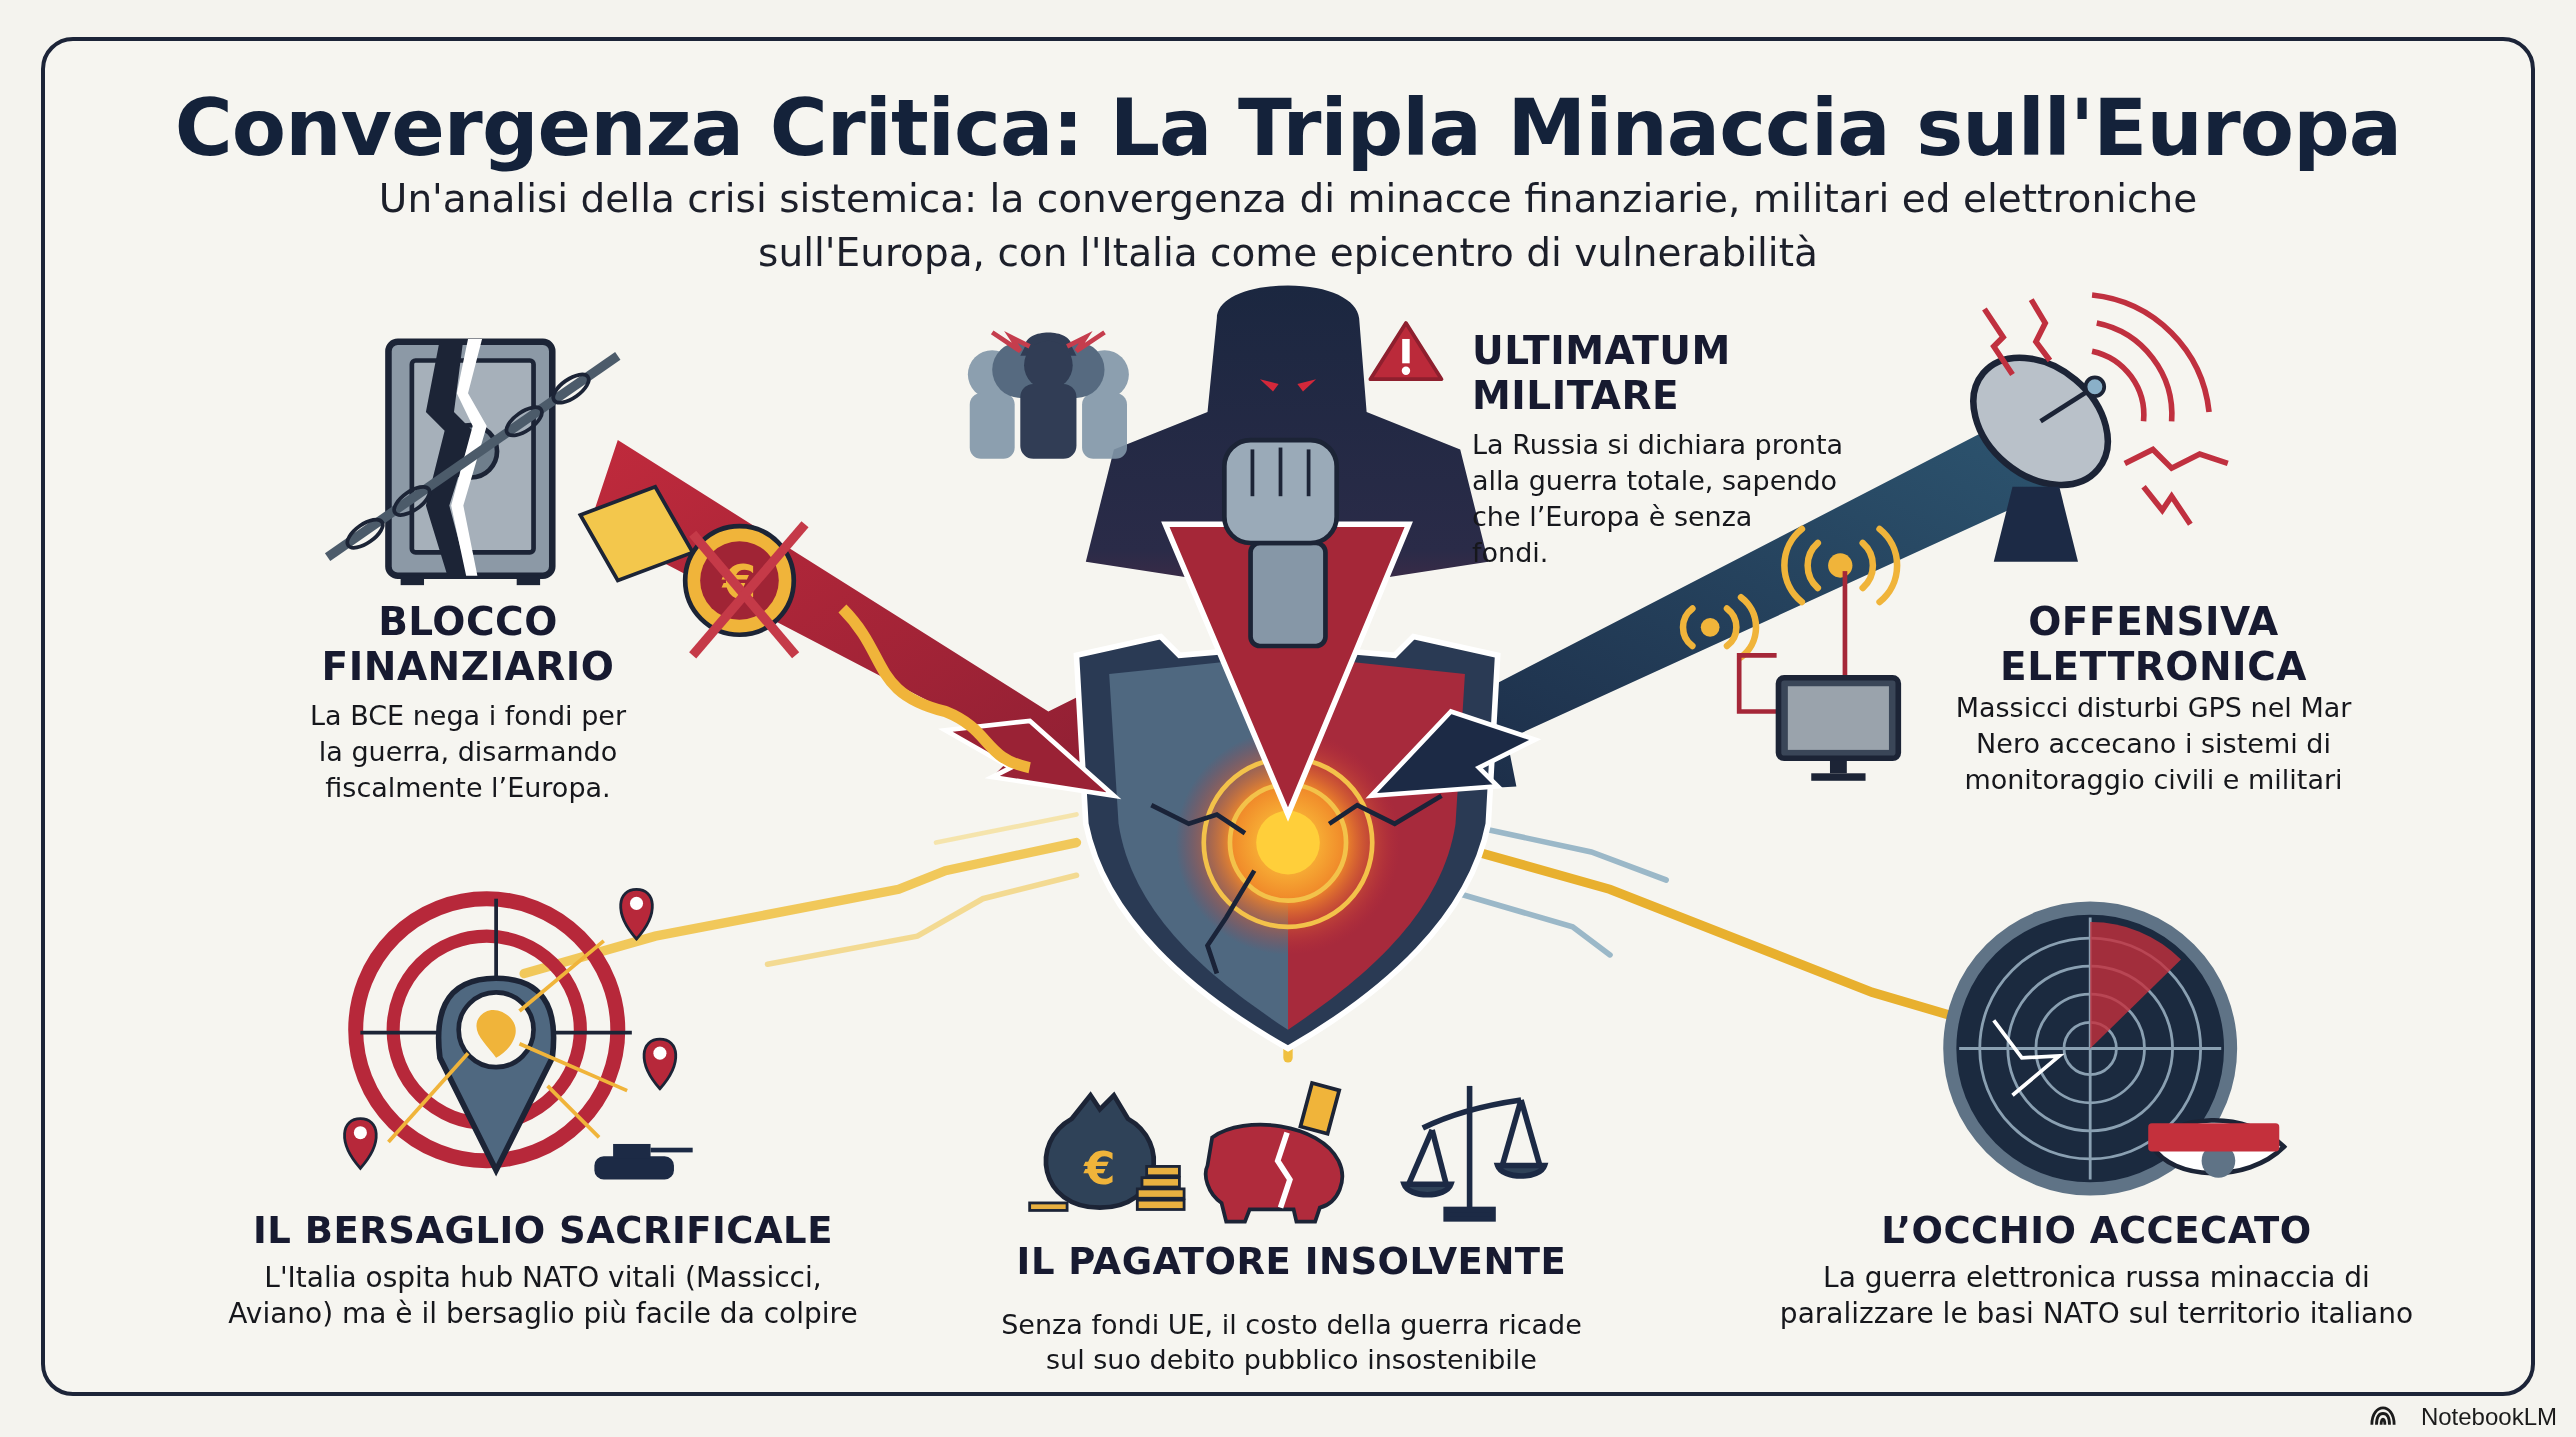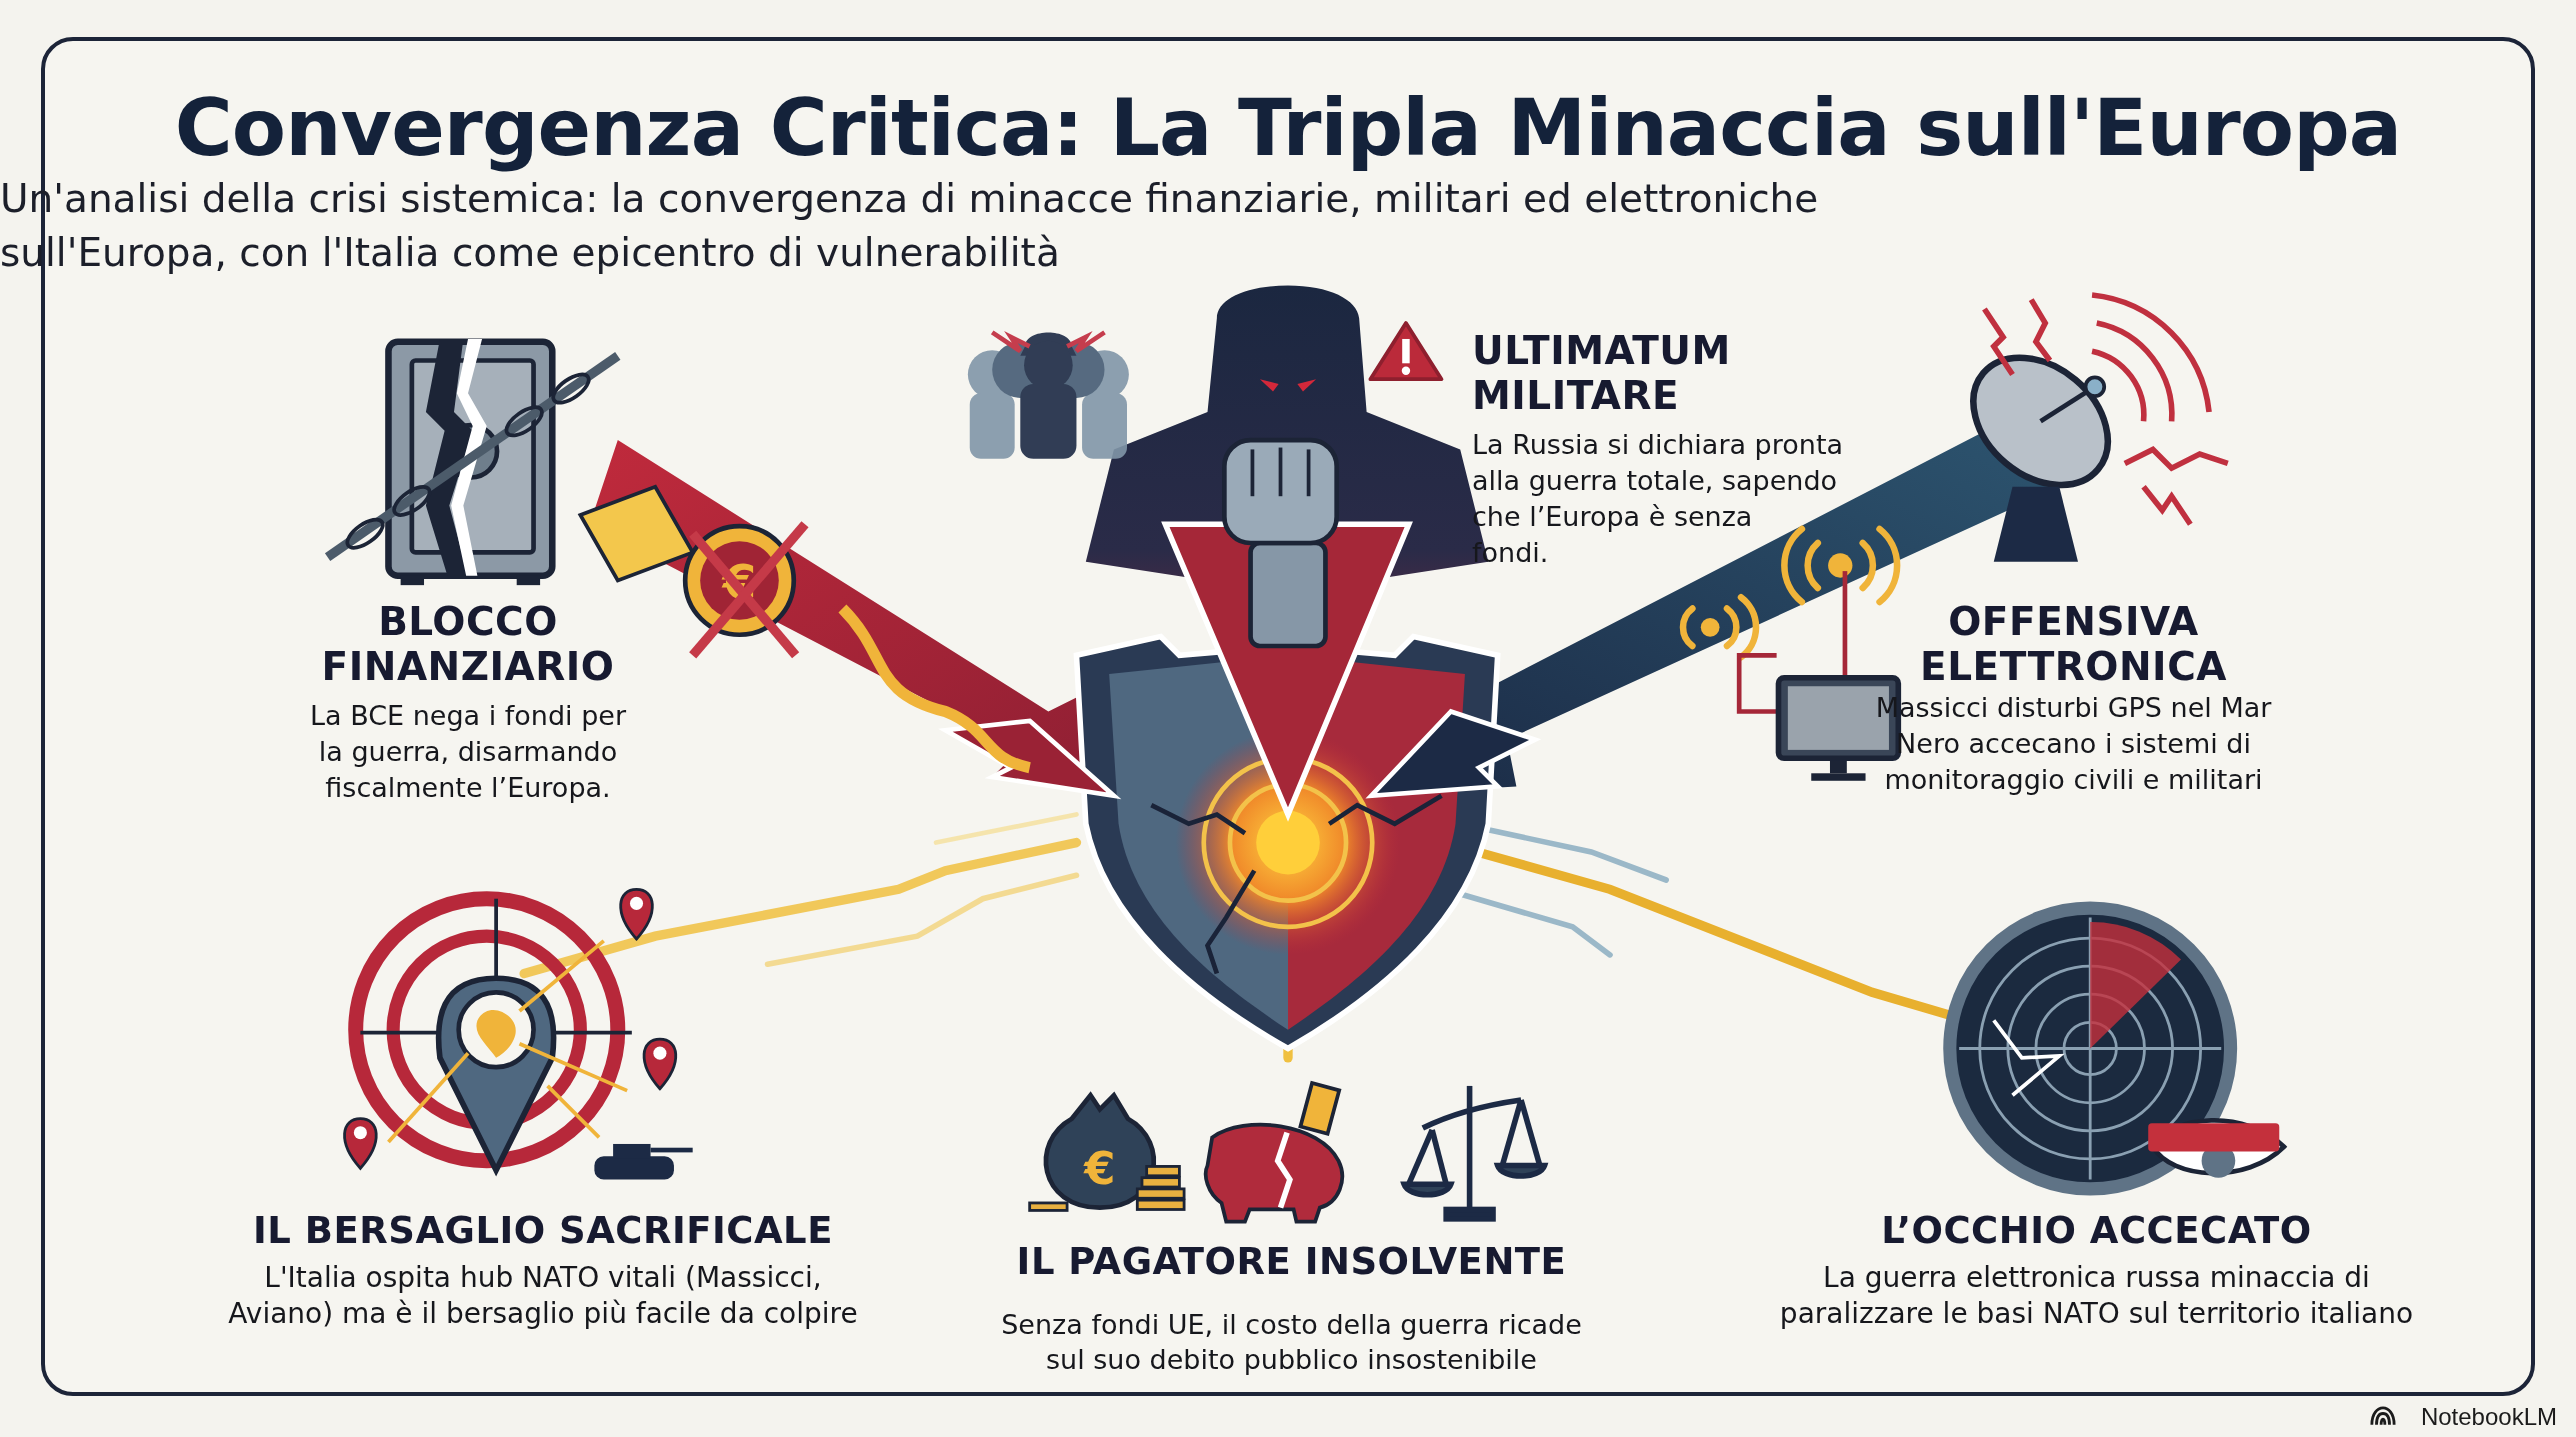--- a/index.html
+++ b/index.html
@@ -14,40 +14,40 @@
     position:absolute; left:41px; top:37px; width:2494px; height:1359px;
     border:4.7px solid #1c2438; border-radius:32px;
     box-sizing:border-box; background:#f6f5f0;
   }
   .title {
     position:absolute; left:0; top:82px; width:2576px; text-align:center;
     font-family:"DejaVu Sans", sans-serif; font-weight:bold;
     font-size:79px; letter-spacing:-0.9px; color:#14223a;
   }
   .subtitle {
-    position:absolute; left:0; top:172px; width:2576px; text-align:left;
+    position:absolute; left:0; top:172px; width:2576px; text-align:center;
     font-family:"DejaVu Sans", sans-serif;
     font-size:39px; line-height:54px; color:#1c1f2a;
   }
   .art { position:absolute; left:0; top:0; }
   .block { position:absolute; text-align:center; }
   .block h2 {
     margin:0; font-family:"DejaVu Sans", sans-serif; font-weight:bold;
     color:#171a30; letter-spacing:0.5px;
   }
   .block p {
     margin:0; font-family:"DejaVu Sans", sans-serif; color:#16171c;
   }
   .b-fin { left:309px; top:599px; width:318px; }
   .b-fin h2 { font-size:39px; line-height:45px; }
   .b-fin p { font-size:27px; line-height:36px; margin-top:9.4px; }
   .b-mil { left:1472px; top:328px; width:393px; text-align:left; }
   .b-mil h2 { font-size:39px; line-height:45px; }
   .b-mil p { font-size:27px; line-height:36px; margin-top:9.4px; }
-  .b-ele { left:1830px; top:599px; width:487px; }
+  .b-ele { left:1910px; top:599px; width:487px; }
   .b-ele h2 { font-size:39px; line-height:45px; }
   .b-ele p { font-size:27px; line-height:36px; margin-top:1px; }
   .b-ber { left:178px; top:1209px; width:730px; }
   .b-ber h2 { font-size:37px; line-height:43px; }
   .b-ber p { font-size:28px; line-height:36px; margin-top:7.5px; }
   .b-pag { left:964px; top:1240px; width:655px; }
   .b-pag h2 { font-size:37px; line-height:43px; }
   .b-pag p { font-size:27px; line-height:35px; margin-top:24px; }
   .b-occ { left:1750px; top:1209px; width:693px; }
   .b-occ h2 { font-size:37px; line-height:43px; }

